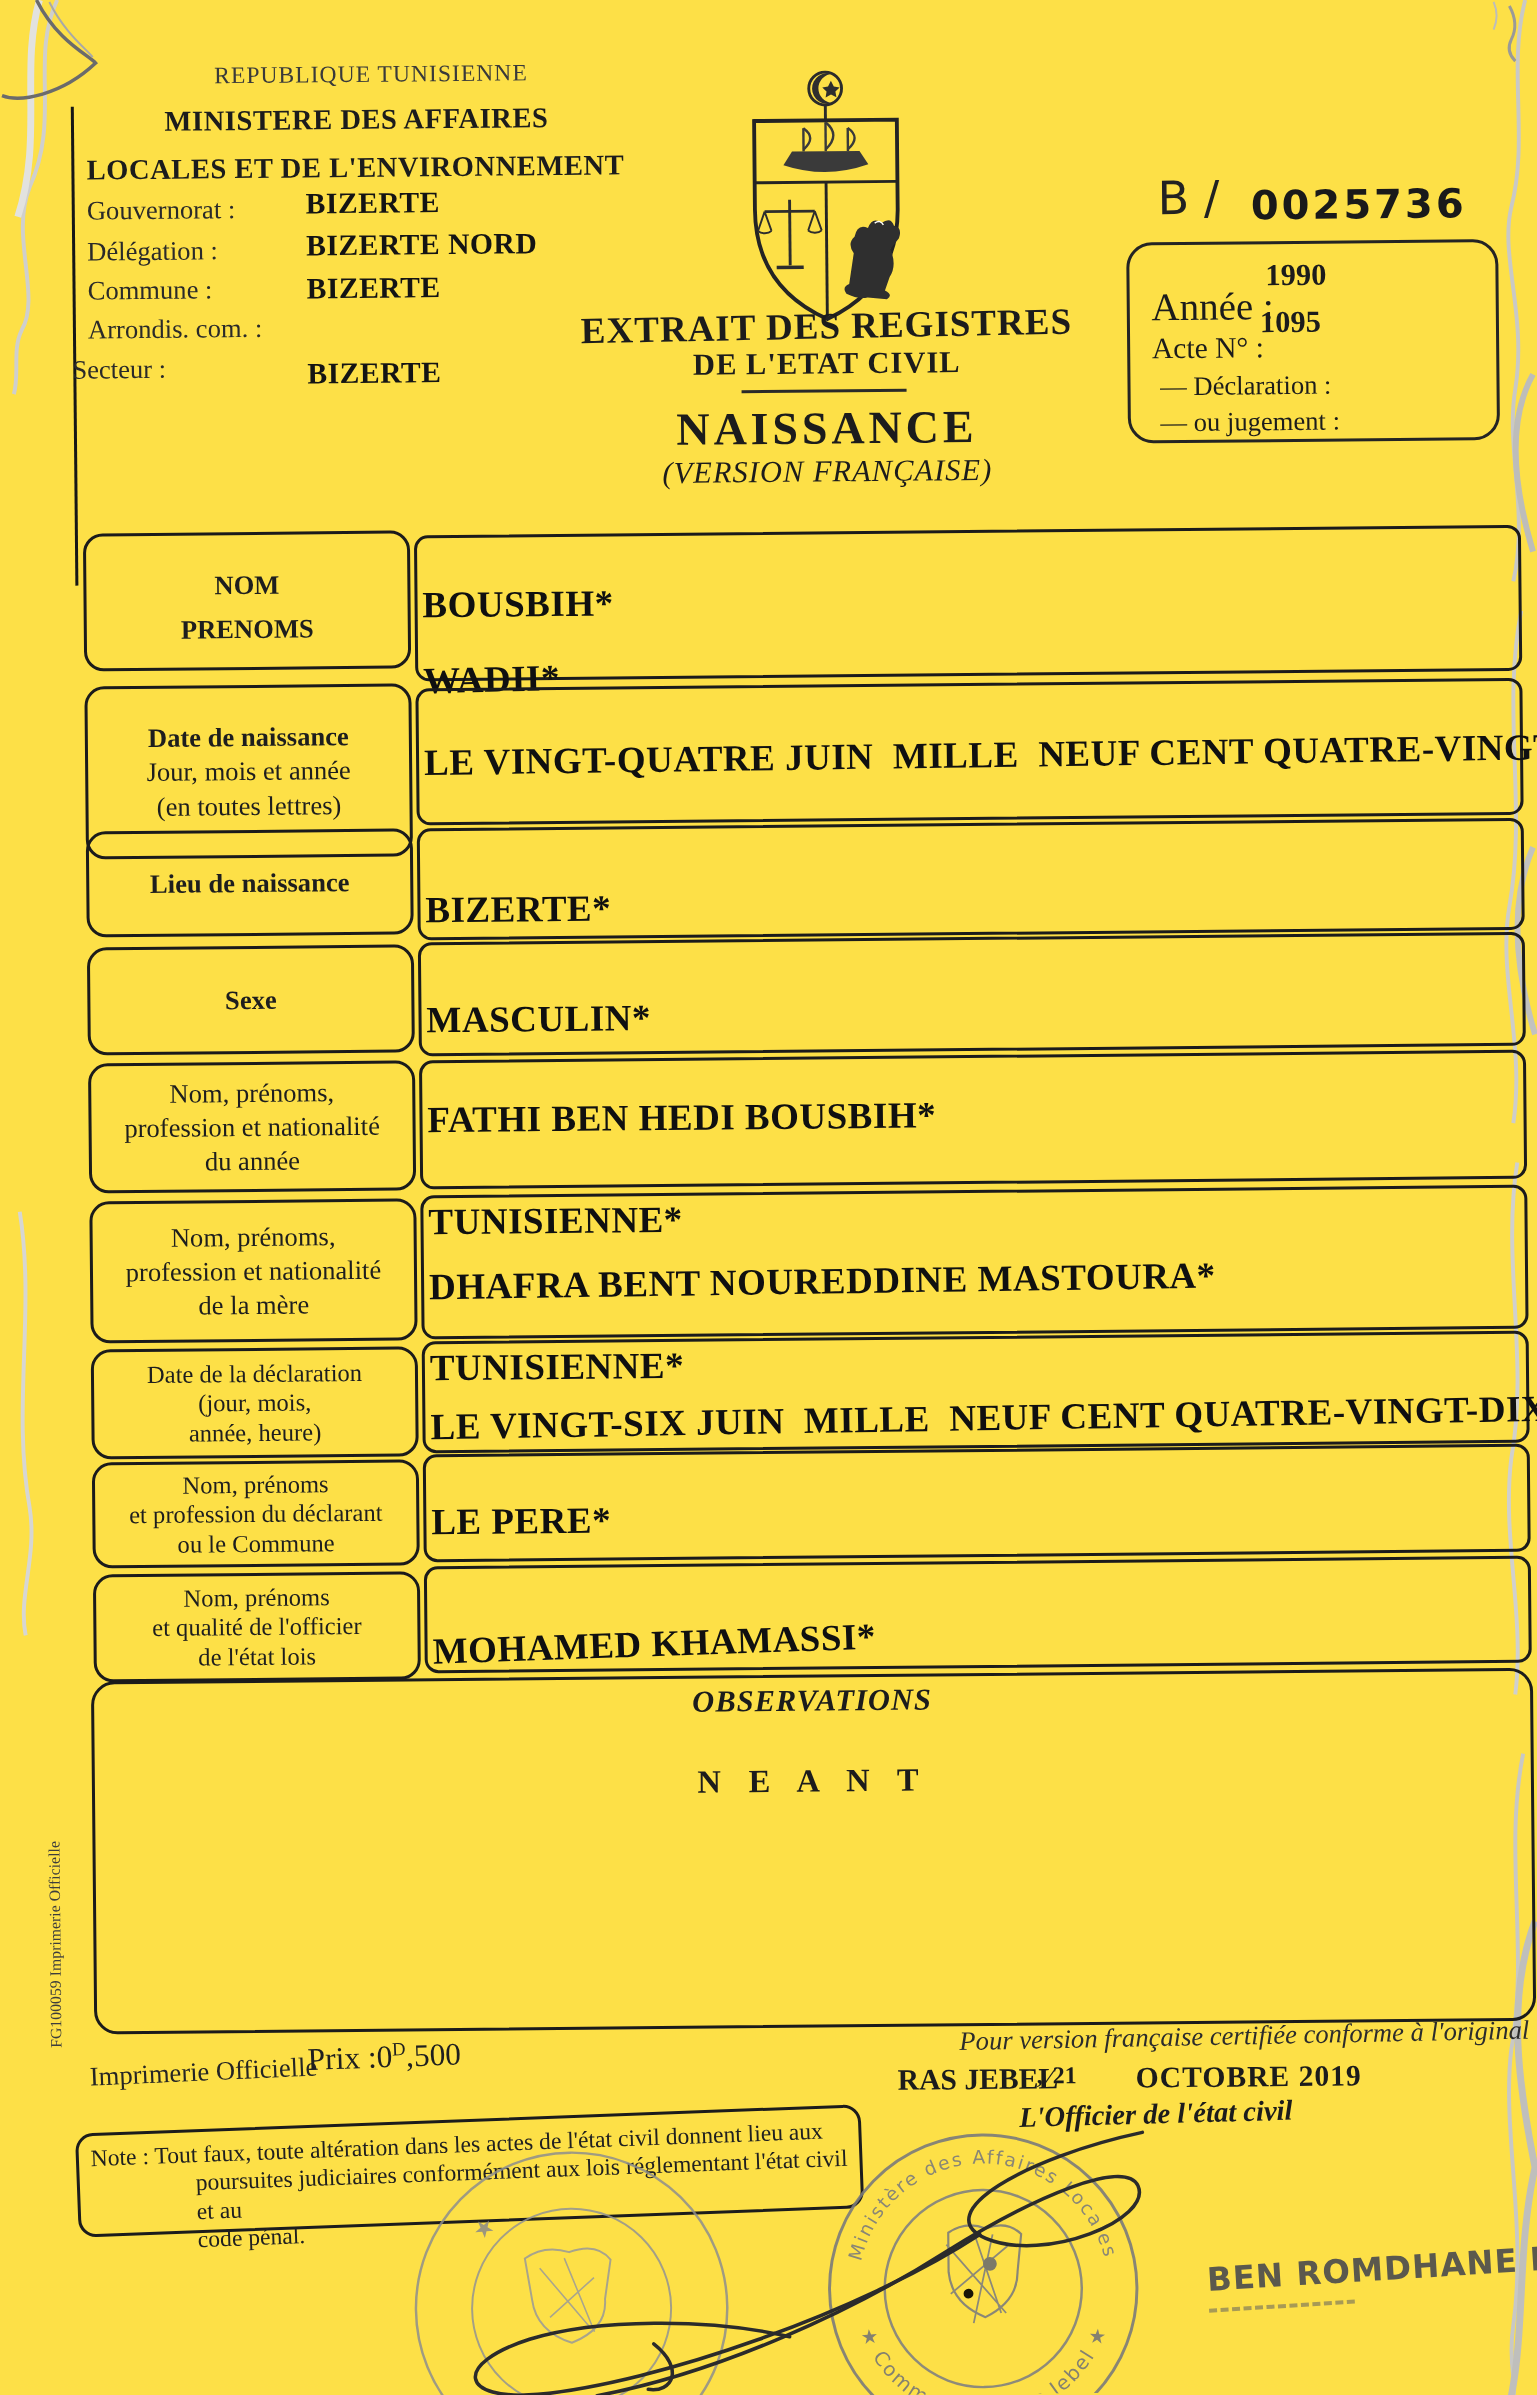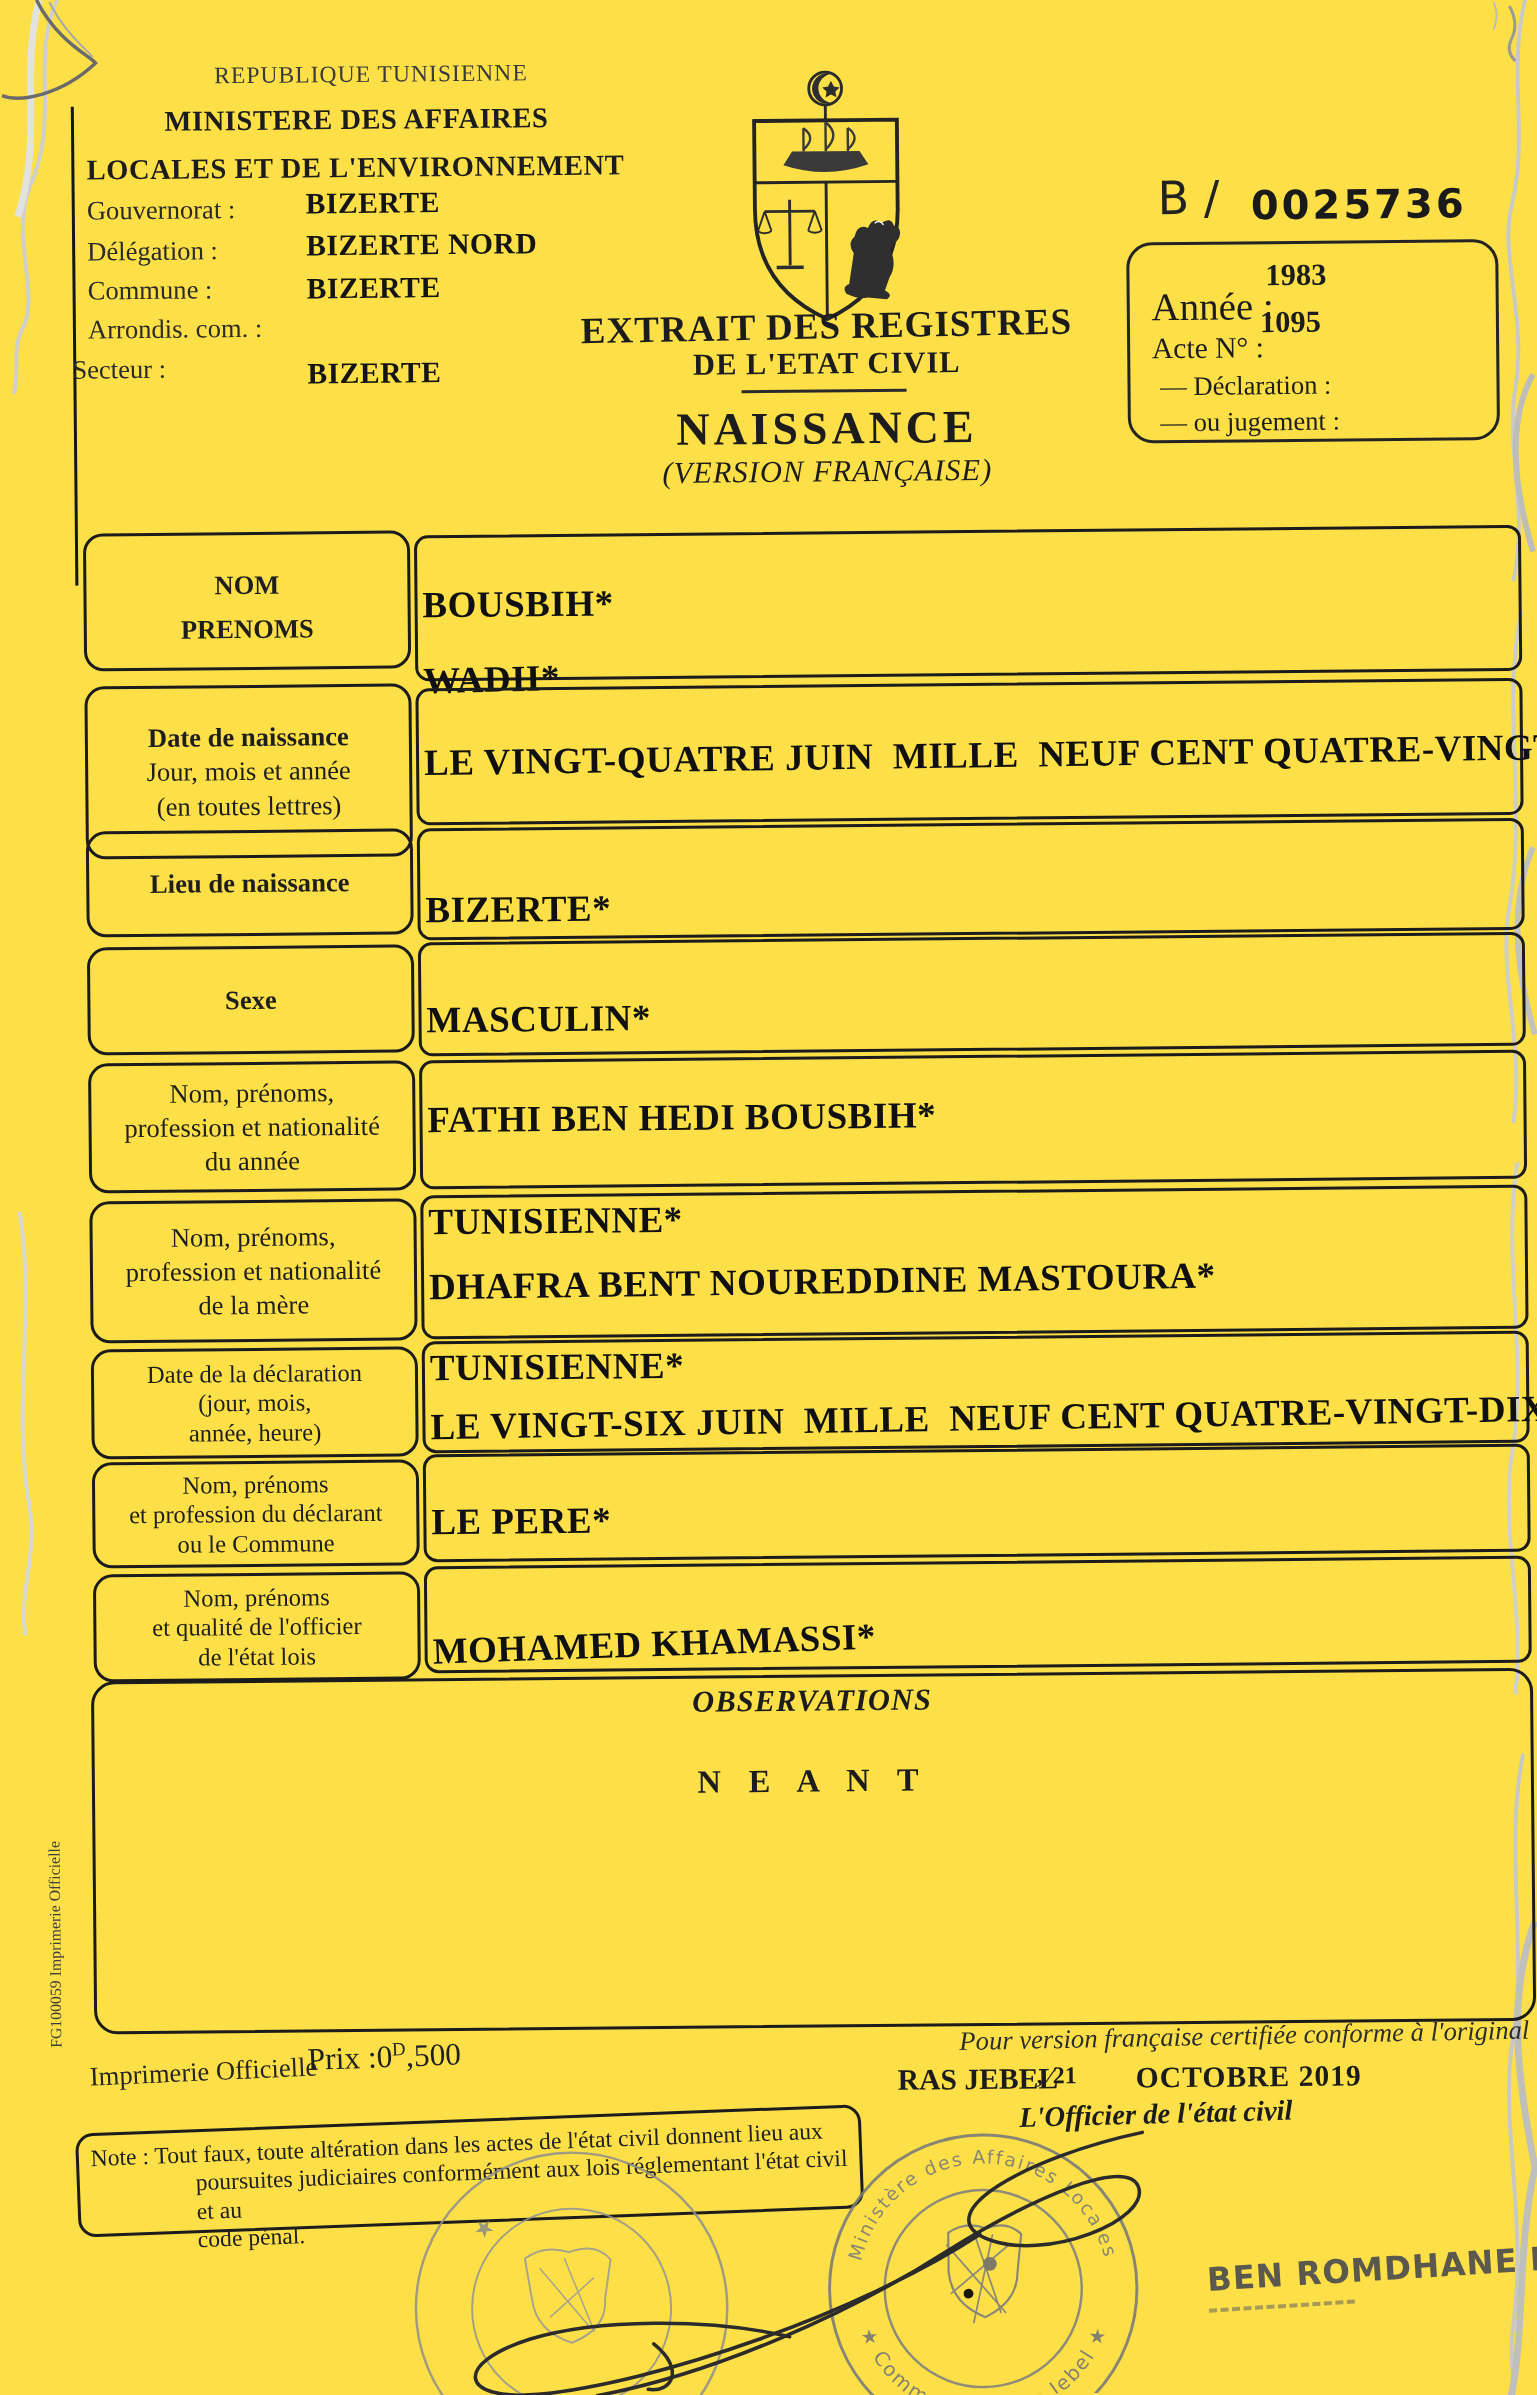--- a/index.html
+++ b/index.html
@@ -85,21 +85,21 @@
 
     <div class="abs bold" style="left:552px;top:305px;width:561px;text-align:center;font-size:37px;letter-spacing:1px;transform:rotate(-0.6deg);">EXTRAIT DES REGISTRES</div>
     <div class="abs" style="left:601px;top:347px;width:463px;text-align:center;font-size:30.5px;font-weight:600;letter-spacing:1px;">DE L'ETAT CIVIL</div>
     <div class="abs" style="left:747px;top:390px;width:165px;height:3px;background:#2a2a2a;"></div>
     <div class="abs bold" style="left:576px;top:402px;width:512px;text-align:center;font-size:46px;letter-spacing:3.9px;">NAISSANCE</div>
     <div class="abs" style="left:576px;top:455px;width:512px;text-align:center;font-size:30.5px;font-style:italic;letter-spacing:1px;">(VERSION FRANÇAISE)</div>
 
     <div class="abs" style="left:1165px;top:175px;font-size:46px;font-family:'DejaVu Sans',sans-serif;color:#222;">B /</div>
     <div class="abs" style="left:1258px;top:187px;font-size:40px;font-weight:bold;font-family:'DejaVu Sans',sans-serif;letter-spacing:3px;color:#1a1a1a;">0025736</div>
     <div class="abs" style="left:1133px;top:246px;width:366px;height:195px;border:3px solid #242424;border-radius:25.6px;">
-      <span class="abs" style="left:136px;top:13.8px;font-size:30.5px;font-weight:600;">1983</span>
+      <span class="abs" style="left:136px;top:13.8px;font-size:30.5px;font-weight:600;">1990</span>
       <span class="abs" style="left:21.7px;top:39px;font-size:39px;">Année :</span>
       <span class="abs" style="left:130px;top:61px;font-size:30.5px;font-weight:600;">1095</span>
       <span class="abs" style="left:21.7px;top:87px;font-size:29.6px;">Acte N° :</span>
       <span class="abs" style="left:29.6px;top:126px;font-size:26.6px;">— Déclaration :</span>
       <span class="abs" style="left:29.6px;top:162px;font-size:26.6px;">— ou jugement :</span>
     </div>
 
     <div class="abs lblbox" style="left:87px;top:527px;width:321px;height:132px;">
       <span class="lbl bold" style="line-height:2.2;">NOM</span>
       <span class="lbl bold" style="line-height:1.2;">PRENOMS</span>

